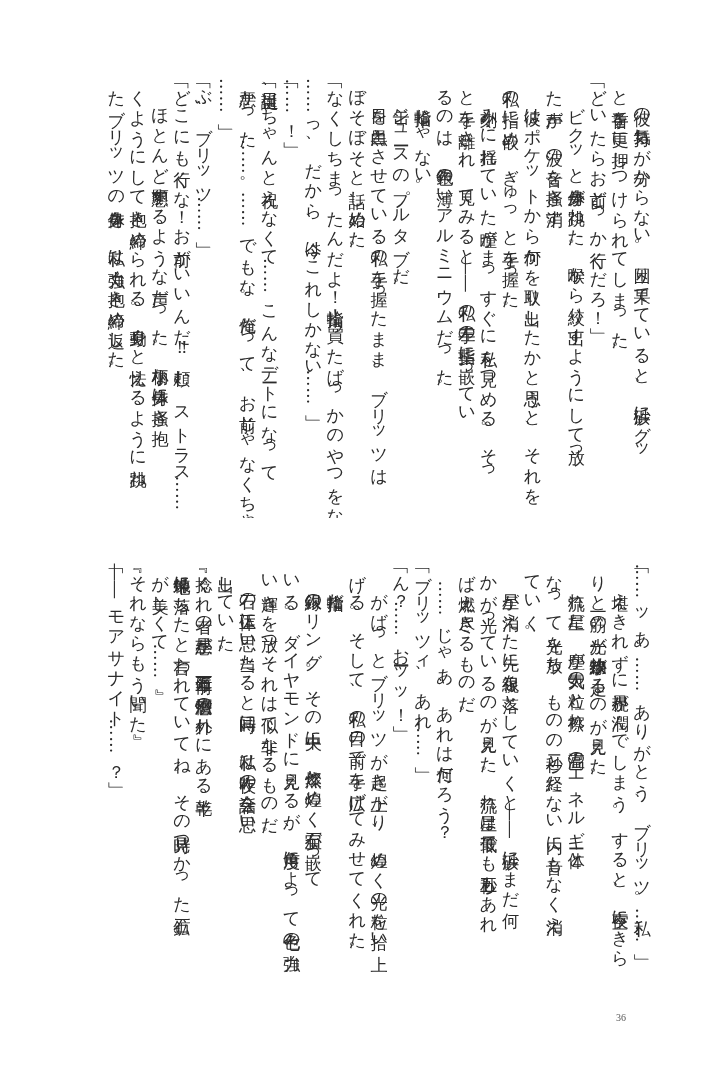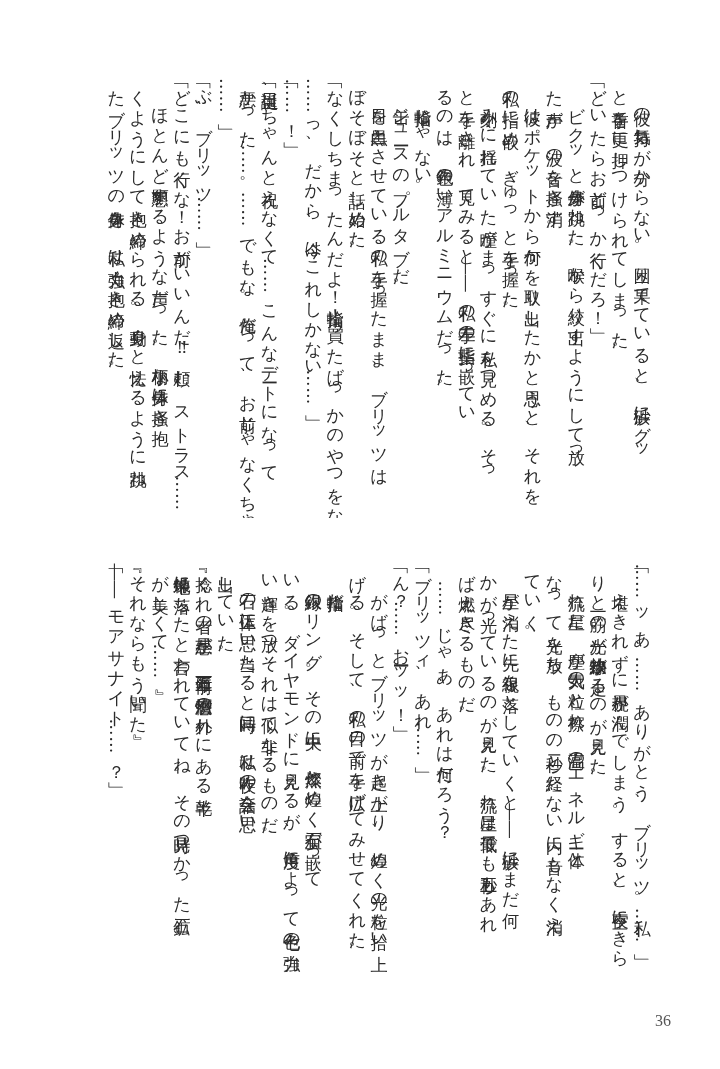--- a/index.html
+++ b/index.html
@@ -17,24 +17,24 @@
     line-height: 21.9px;
     color: #2b2b2b;
     letter-spacing: 0.4px;
     overflow: hidden;
   }
   .block.top { top: 78px; }
   .block.bottom { top: 563px; }
   .line { display: block; white-space: nowrap; }
   .page-number {
     position: absolute;
-    left: 655px;
+    left: 616px;
     top: 1012px;
     font-family: "Liberation Serif", serif;
-    font-size: 16px;
+    font-size: 10px;
     color: #555;
   }
 </style>
 </head>
 <body>
 
 <div class="page">
   <div class="block top">
     <span class="line">　彼の気持ちが分からない。困り果てていると、砂浜にグッ</span>
     <span class="line">と手首を更に押しつけられてしまった。</span>

